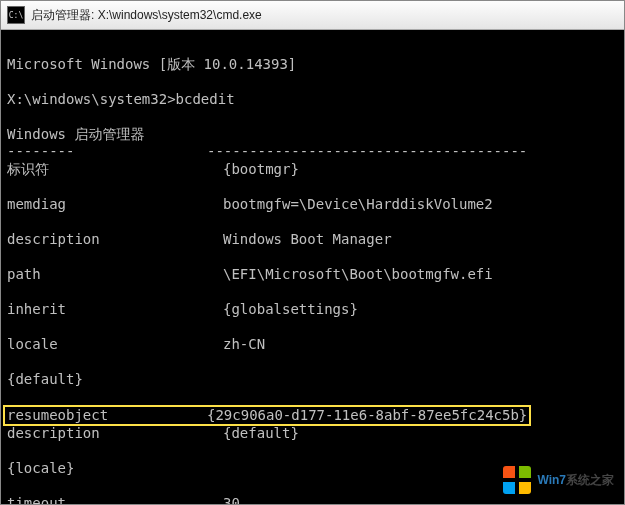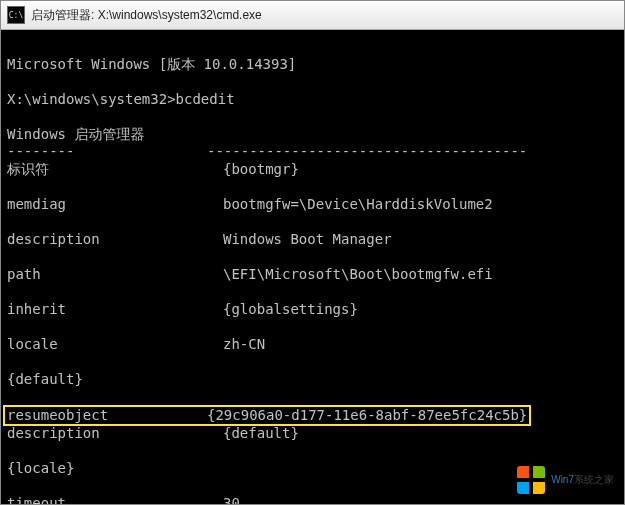--- a/index.html
+++ b/index.html
@@ -77,22 +77,22 @@
     box-sizing: border-box;
   }
   .watermark {
     position: absolute;
     right: 10px;
     bottom: 10px;
     display: flex;
     align-items: center;
     gap: 6px;
     font-family: "Microsoft YaHei", sans-serif;
-    font-size: 10px;
-    font-weight: normal;
+    font-size: 12px;
+    font-weight: bold;
   }
   .watermark .flag {
     width: 28px;
     height: 28px;
     position: relative;
   }
   .watermark .flag span {
     position: absolute;
     width: 12px;
     height: 12px;

